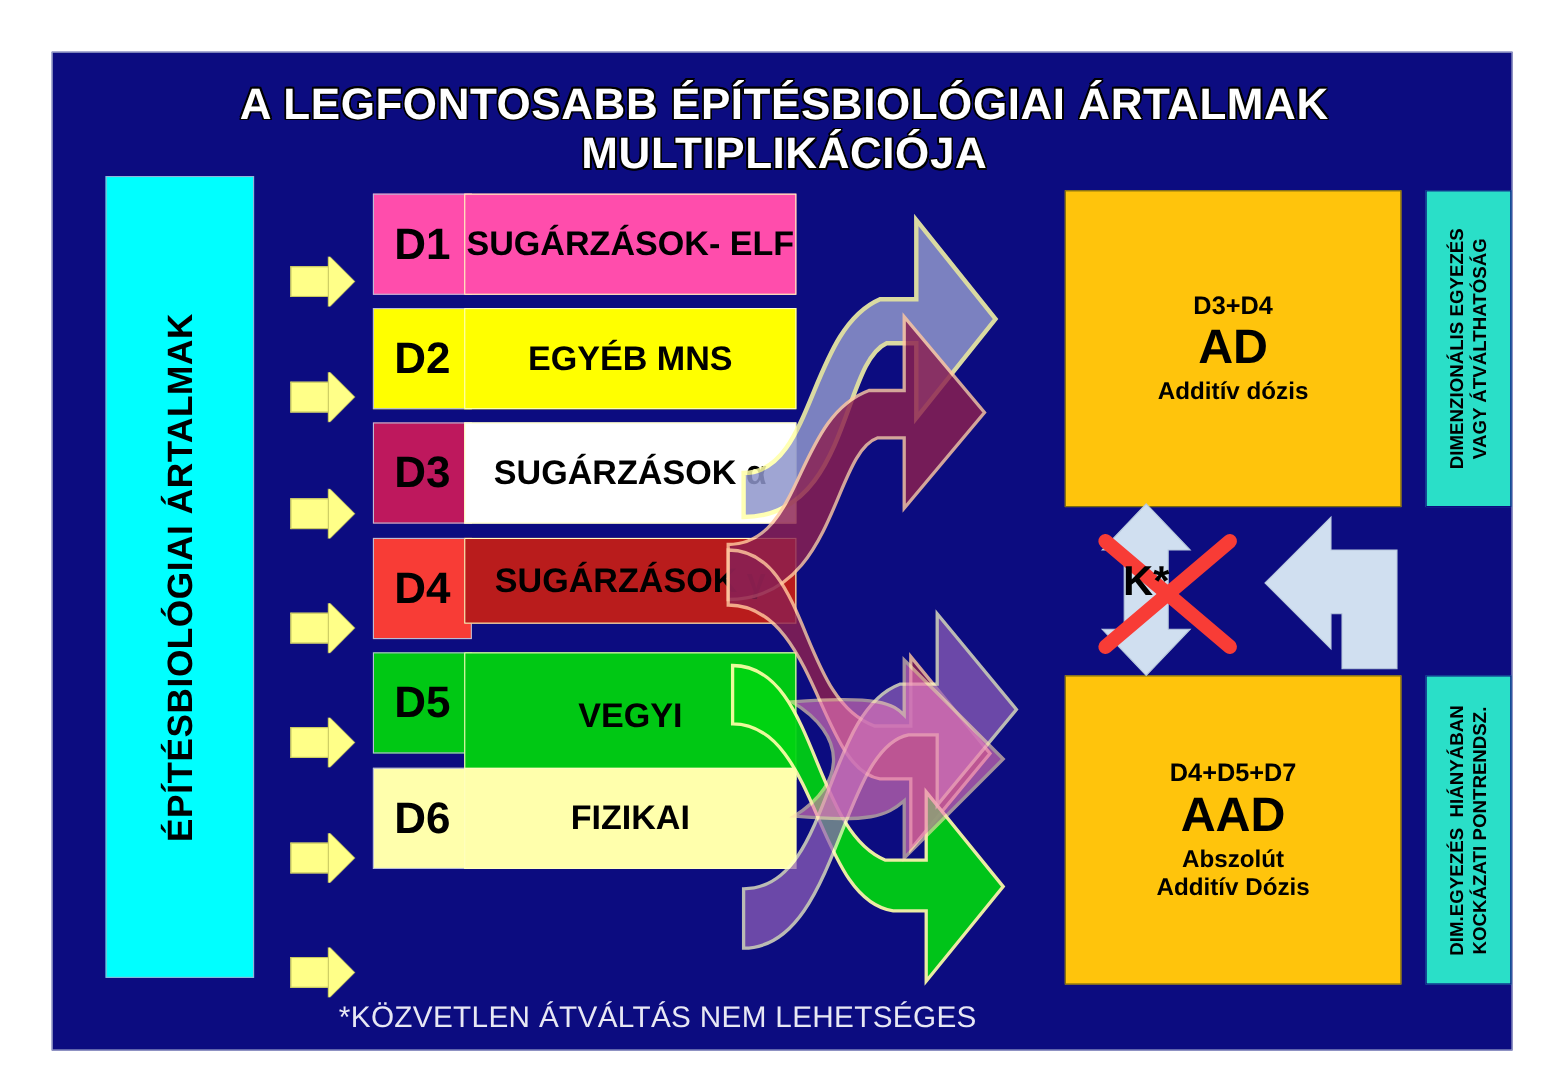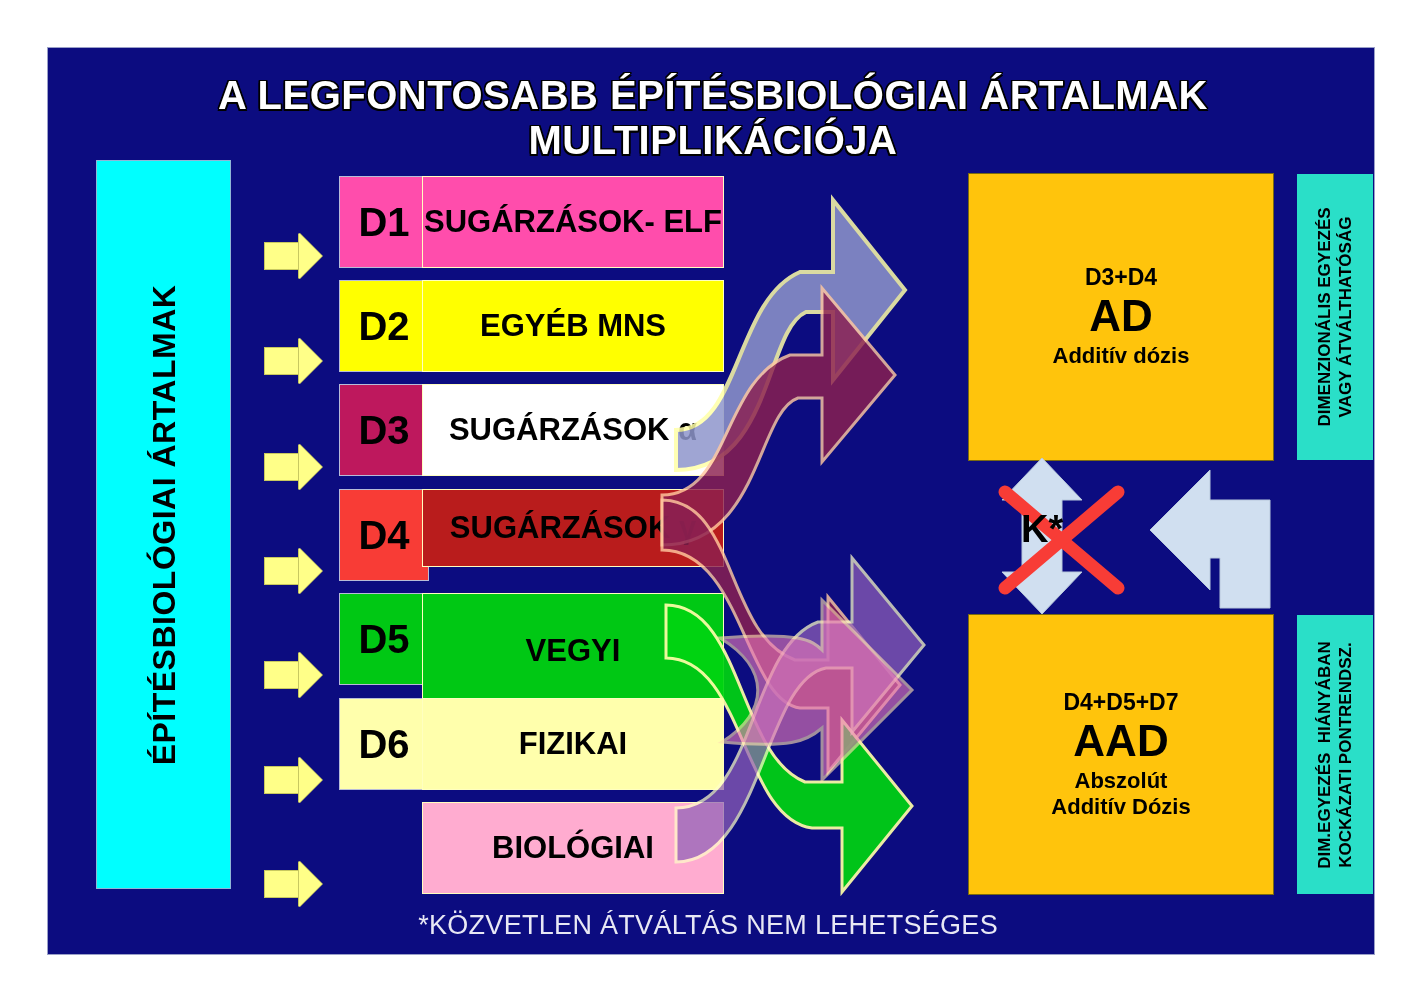--- a/index.html
+++ b/index.html
@@ -151,21 +151,21 @@
     font-weight: bold;
     color: #000;
     line-height: 1.25;
     text-align: center;
   }
   
   #footnote {
     position: absolute;
     left: 150px; top: 862px;
     width: 800px;
-    text-align: right;
+    text-align: center;
     color: #e8e8f4;
     font-size: 27px;
     font-weight: normal;
     letter-spacing: 0.3px;
   }
   
   #kstar-wrap {
     position: absolute;
     left: 965px; top: 450px;
     width: 190px; height: 180px;
@@ -234,21 +234,20 @@
     <div class="d-code" style="top:441px; height:92px; background:#f83c36">D4</div>
     <div class="d-code" style="top:545px; height:92px; background:#00c814">D5</div>
     <div class="d-code" style="top:650px; height:92px; background:#ffffac">D6</div>
 
     <div class="d-name" style="top:128px; height:92px; background:#ff4dac">SUGÁRZÁSOK- ELF</div>
     <div class="d-name" style="top:232px; height:92px; background:#ffff00">EGYÉB MNS</div>
     <div class="d-name" style="top:336px; height:92px; background:#ffffff">SUGÁRZÁSOK α</div>
     <div class="d-name" style="top:441px; height:78px; background:#b91c1c">SUGÁRZÁSOK γ</div>
     <div class="d-name" style="top:545px; height:116px; background:#00c814">VEGYI</div>
     <div class="d-name" style="top:650px; height:92px; background:#ffffac">FIZIKAI</div>
-    <div class="d-name" style="top:754px; height:92px; background:#ffacd0">BIOLÓGIAI</div>
 
     <div class="result-box" style="top:125px; height:288px">
       <span class="result-sum">D3+D4</span>
       <span class="result-abbr">AD</span>
       <span class="result-desc">Additív dózis</span>
     </div>
 
     <div class="result-box" style="top:566px; height:281px">
       <span class="result-sum">D4+D5+D7</span>
       <span class="result-abbr">AAD</span>

